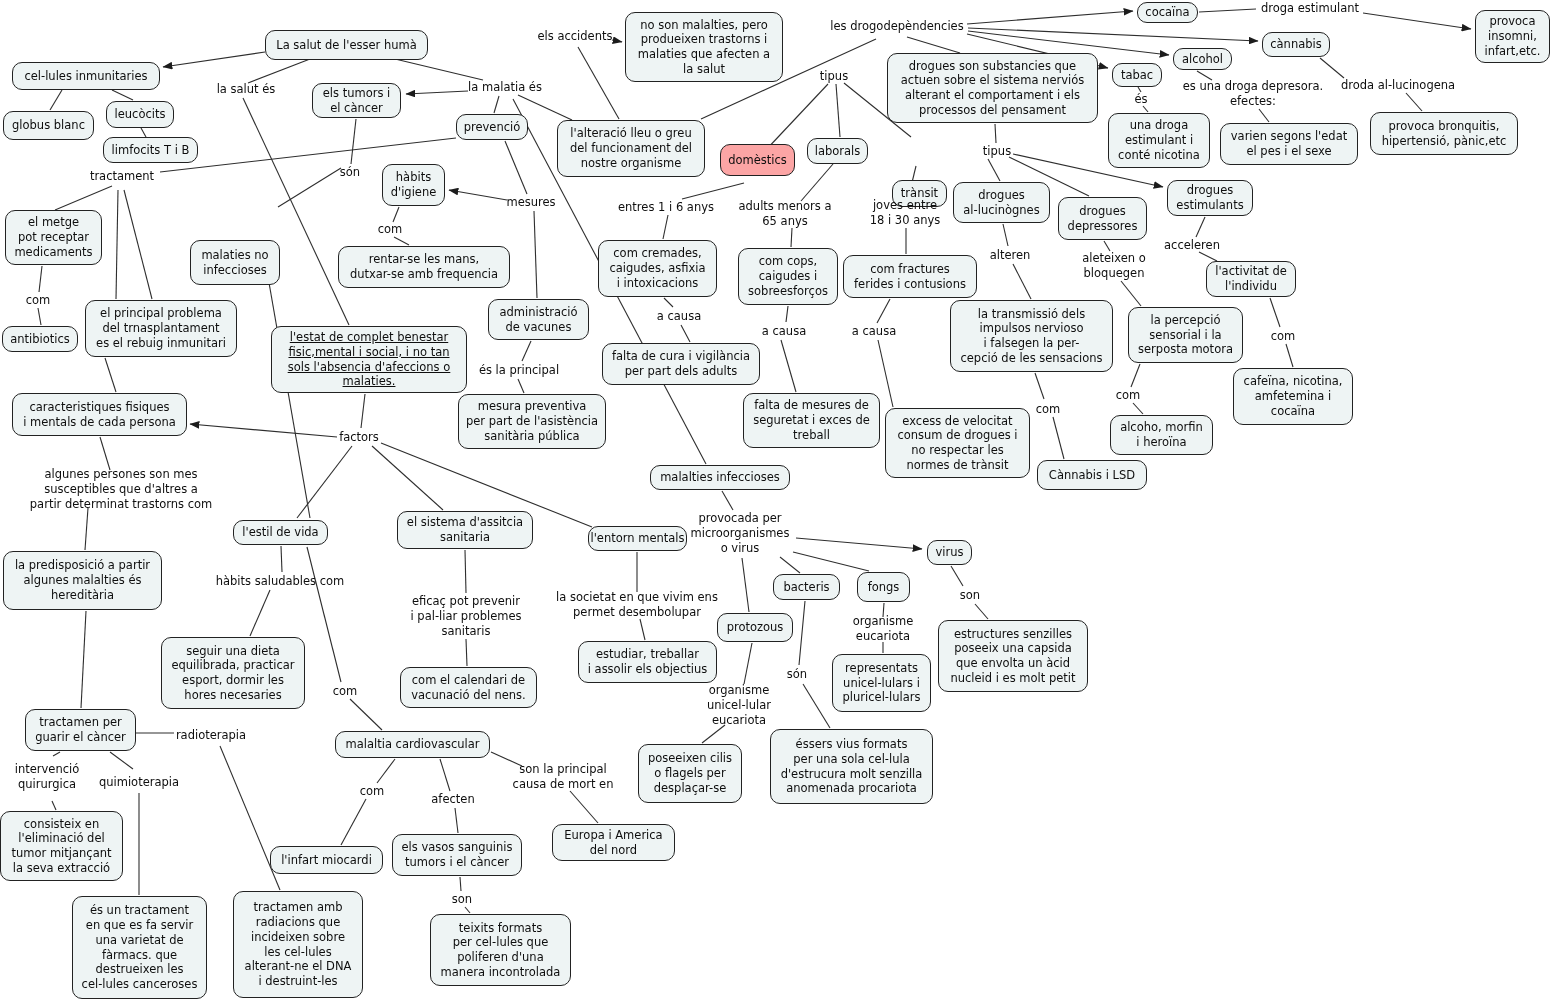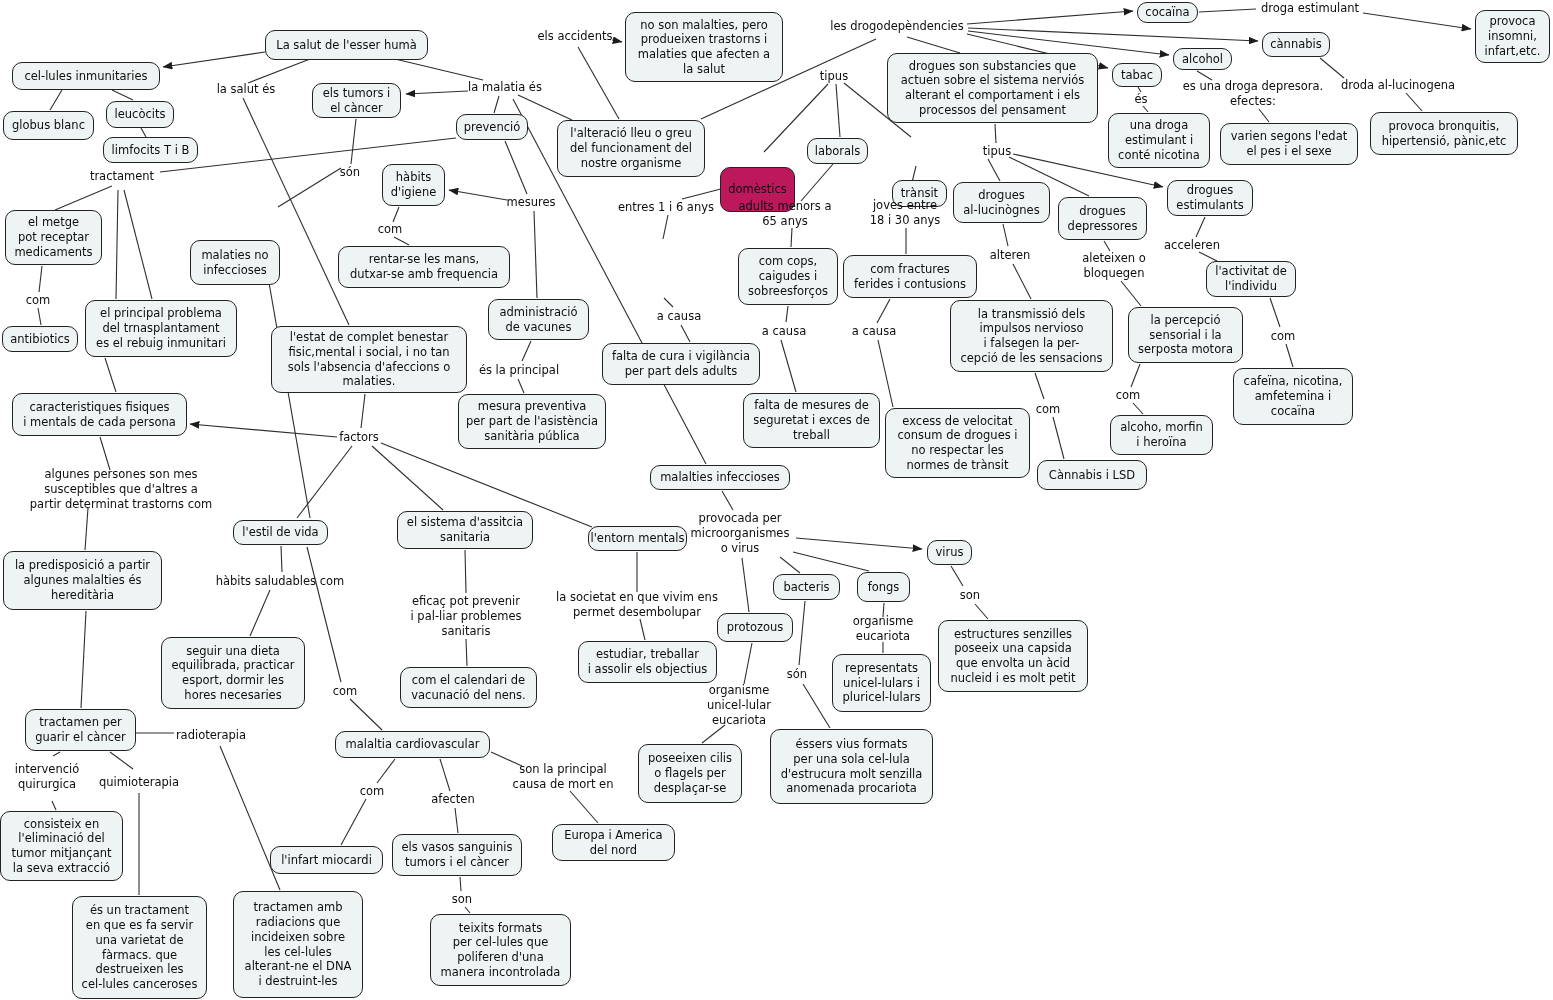--- a/index.html
+++ b/index.html
@@ -159,21 +159,21 @@
 produeixen trastorns i
 malaties que afecten a
 la salut</div>
     <div class="node" style="left: 557px; top: 120px; width: 148px; height: 57px; background: rgb(238, 244, 244);">l'alteració lleu o greu
 del funcionament del
 nostre organisme</div>
     <div class="node" style="left: 887px; top: 53px; width: 211px; height: 70px; background: rgb(238, 244, 244);">drogues son substancies que
 actuen sobre el sistema nerviós
 alterant el comportament i els
 processos del pensament</div>
-    <div class="node" style="left: 720px; top: 167px; width: 75px; height: 45px; background: #be185d;">domèstics</div>
+    <div class="node" style="left: 720px; top: 144px; width: 75px; height: 32px; background: #fca5a5;">domèstics</div>
     <div class="node" style="left: 807px; top: 138px; width: 61px; height: 26px; background: rgb(238, 244, 244);">laborals</div>
     <div class="node" style="left: 892px; top: 138px; width: 55px; height: 27px; background: rgb(238, 244, 244); margin-top: 42px;">trànsit</div>
     <div class="node" style="left: 1112px; top: 63px; width: 50px; height: 24px; background: rgb(238, 244, 244);">tabac</div>
     <div class="node" style="left: 1173px; top: 48px; width: 59px; height: 22px; background: rgb(238, 244, 244);">alcohol</div>
     <div class="node" style="left: 1137px; top: 2px; width: 61px; height: 21px; background: rgb(238, 244, 244);">cocaïna</div>
     <div class="node" style="left: 1262px; top: 32px; width: 68px; height: 25px; background: rgb(238, 244, 244);">cànnabis</div>
     <div class="node" style="left: 1475px; top: 10px; width: 75px; height: 53px; background: rgb(238, 244, 244);">provoca
 insomni,
 infart,etc.</div>
     <div class="node" style="left: 1108px; top: 113px; width: 102px; height: 55px; background: rgb(238, 244, 244);">una droga
@@ -201,20 +201,23 @@
     <div class="node" style="left: 1233px; top: 368px; width: 120px; height: 57px; background: rgb(238, 244, 244);">cafeïna, nicotina,
 amfetemina i
 cocaïna</div>
     <div class="node" style="left: 1110px; top: 415px; width: 103px; height: 40px; background: rgb(238, 244, 244);">alcoho, morfin
 i heroïna</div>
     <div class="node" style="left: 1037px; top: 460px; width: 110px; height: 30px; background: rgb(238, 244, 244);">Cànnabis i LSD</div>
     <div class="node" style="left: 885px; top: 408px; width: 145px; height: 70px; background: rgb(238, 244, 244);">excess de velocitat
 consum de drogues i
 no respectar les
 normes de trànsit</div>
+    <div class="node" style="left: 598px; top: 240px; width: 119px; height: 57px; background: rgb(238, 244, 244);">com cremades,
+caigudes, asfixia
+i intoxicacions</div>
     <div class="node" style="left: 738px; top: 248px; width: 100px; height: 57px; background: rgb(238, 244, 244);">com cops,
 caigudes i
 sobreesforços</div>
     <div class="node" style="left: 843px; top: 255px; width: 134px; height: 43px; background: rgb(238, 244, 244);">com fractures
 ferides i contusions</div>
     <div class="node" style="left: 602px; top: 343px; width: 158px; height: 42px; background: rgb(238, 244, 244);">falta de cura i vigilància
 per part dels adults</div>
     <div class="node" style="left: 743px; top: 393px; width: 137px; height: 55px; background: rgb(238, 244, 244);">falta de mesures de
 seguretat i exces de
 treball</div>
@@ -225,21 +228,21 @@
 sanitària pública</div>
     <div class="node" style="left: 5px; top: 210px; width: 97px; height: 55px; background: rgb(238, 244, 244);">el metge
 pot receptar
 medicaments</div>
     <div class="node" style="left: 2px; top: 326px; width: 76px; height: 26px; background: rgb(238, 244, 244);">antibiotics</div>
     <div class="node" style="left: 85px; top: 300px; width: 152px; height: 57px; background: rgb(238, 244, 244);">el principal problema
 del trnasplantament
 es el rebuig inmunitari</div>
     <div class="node" style="left: 190px; top: 208px; width: 90px; height: 45px; background: rgb(238, 244, 244); margin-top: 32px;">malaties no
 infeccioses</div>
-    <div class="node" style="left: 271px; top: 326px; width: 196px; height: 67px; background: rgb(238, 244, 244);">l'estat de complet benestar
+    <div class="node" style="left: 271px; top: 326px; width: 196px; height: 67px; background: rgb(238, 244, 244); text-decoration: underline;">l'estat de complet benestar
 fisic,mental i social, i no tan
 sols l'absencia d'afeccions o
 malaties.</div>
     <div class="node" style="left: 12px; top: 393px; width: 175px; height: 43px; background: rgb(238, 244, 244);">caracteristiques fisiques
 i mentals de cada persona</div>
     <div class="node" style="left: 3px; top: 551px; width: 159px; height: 59px; background: rgb(238, 244, 244);">la predisposició a partir
 algunes malalties és
 hereditària</div>
     <div class="node" style="left: 233px; top: 520px; width: 95px; height: 25px; background: rgb(238, 244, 244);">l'estil de vida</div>
     <div class="node" style="left: 397px; top: 511px; width: 136px; height: 38px; background: rgb(238, 244, 244);">el sistema d'assitcia

